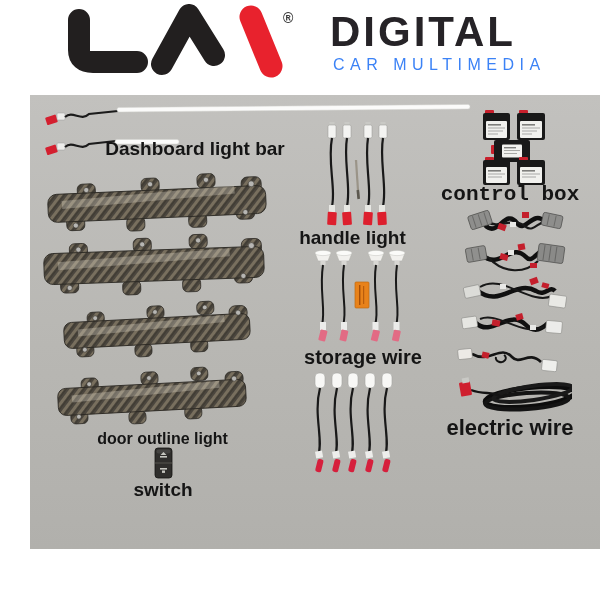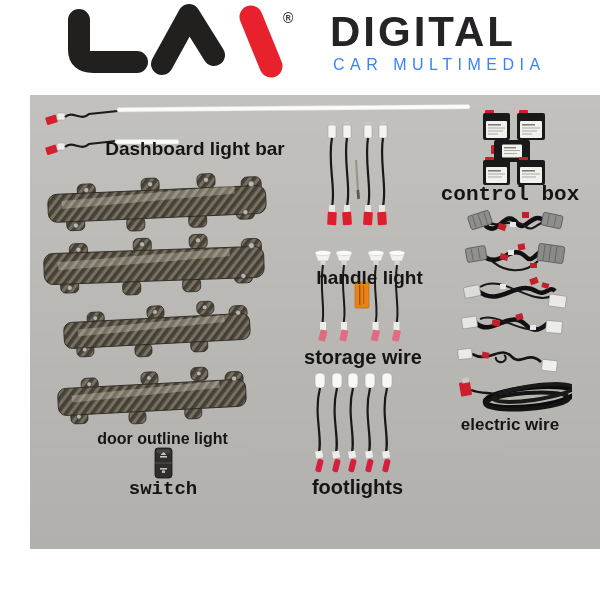--- a/index.html
+++ b/index.html
@@ -22,26 +22,26 @@
     position:absolute;left:30px;top:95px;width:542px;height:454px;
     background:linear-gradient(180deg,#c2c1be 0%,#b8b7b3 55%,#b1b0ac 100%);
     padding-left:44px;
   }
   .panel svg.art{position:absolute;left:0;top:0;}
   .part-label{
     position:absolute;font-weight:bold;color:#151515;text-align:center;line-height:1.05;
   }
   .lbl-dashboard{left:60px;top:44px;width:210px;font-size:19px;}
   .lbl-door{left:25px;top:336px;width:215px;font-size:16px;}
-  .lbl-switch{left:78px;top:385px;width:110px;font-size:19px;font-family:Liberation Mono, monospace;}
-  .lbl-handle{left:277px;top:133px;width:125px;font-size:19px;margin-top:40px;}
+  .lbl-switch{left:78px;top:385px;width:110px;font-size:19px;}
+  .lbl-handle{left:260px;top:133px;width:125px;font-size:19px;}
   .lbl-storage{left:263px;top:252px;width:140px;font-size:20px;}
   .lbl-foot{left:265px;top:382px;width:125px;font-size:20px;}
   .lbl-control{left:405px;top:89px;width:150px;font-size:21px;font-family:Liberation Mono, monospace;}
-  .lbl-electric{left:400px;top:321px;width:160px;font-size:17px;text-align:center;}
+  .lbl-electric{left:400px;top:321px;width:160px;font-size:22px;text-align:center;}
 </style>
 </head>
 <body>
 
 <div class="header">
   <div class="logo-wrap">
     <svg width="245" height="80" viewBox="0 0 245 80">
 
       <path d="M24,16 L24,46 Q24,58 38,58 L82,58" fill="none" stroke="#221f1f" stroke-width="22" stroke-linecap="round" stroke-linejoin="round"></path>
 
@@ -392,16 +392,15 @@
         <rect x="432" y="283" width="7" height="5" fill="#c9c9c5" transform="rotate(-10 435 285)"></rect>
       </g>
     </g>
   </svg>
 
   <div class="part-label lbl-dashboard">Dashboard light bar</div>
   <div class="part-label lbl-door">door outline light</div>
   <div class="part-label lbl-switch">switch</div>
   <div class="part-label lbl-handle">handle light</div>
   <div class="part-label lbl-storage">storage wire</div>
-  <div class="part-label lbl-foot">footlights</div>
   <div class="part-label lbl-control">control box</div>
   <div class="part-label lbl-electric">electric wire</div>
 </div>
 
 </body></html>

